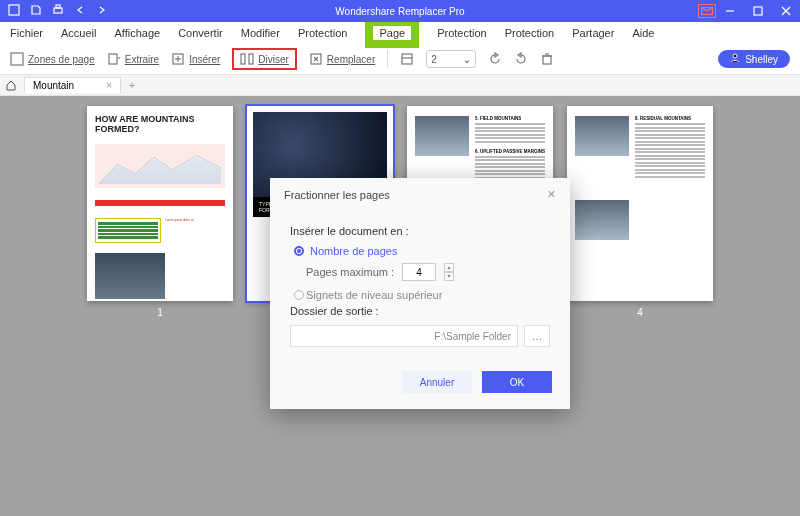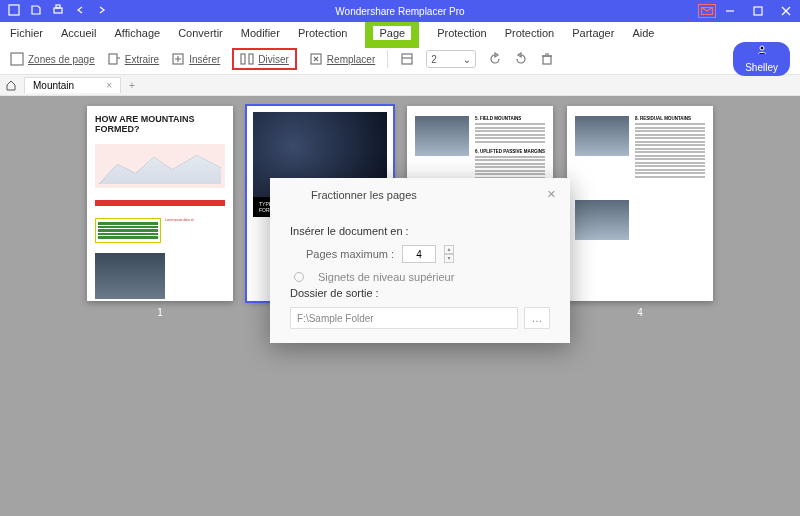--- a/index.html
+++ b/index.html
@@ -18,21 +18,21 @@
 .menubar .highlighted { border: 8px solid #84cc16; padding: 1px 6px; }
 
 .toolbar { height: 30px; display: flex; align-items: center; gap: 12px; padding: 0 10px; font-size: 10px; color: #555; position: relative; }
 .tool-btn { display: flex; align-items: center; gap: 4px; cursor: pointer; text-decoration: underline; }
 .tool-btn.highlighted { border: 2px solid #e03030; padding: 2px 6px; }
 .tool-ico { width: 14px; height: 14px; }
 .tool-ico svg { width: 14px; height: 14px; stroke: #777; fill: none; stroke-width: 1.2; }
 .divider { width: 1px; height: 18px; background: #ddd; }
 .page-select { width: 50px; height: 18px; border: 1px solid #ccc; border-radius: 3px; font-size: 10px; padding: 0 4px; display: flex; align-items: center; justify-content: space-between; }
 .toolbar-right { margin-left: auto; }
-.user-pill { background: #4c5cf0; color: #fff; border-radius: 12px; padding: 3px 12px; font-size: 10px; display: flex; align-items: center; gap: 5px; flex-direction: column; }
+.user-pill { background: #4c5cf0; color: #fff; border-radius: 12px; padding: 3px 12px; font-size: 10px; display: flex; align-items: center; gap: 5px; }
 
 .tabbar { height: 22px; display: flex; align-items: center; background: #f4f4f4; border-top: 1px solid #e5e5e5; border-bottom: 1px solid #e5e5e5; font-size: 10px; }
 .tabbar .home { width: 22px; display: flex; justify-content: center; }
 .tab { background: #fff; border: 1px solid #ddd; border-bottom: none; padding: 2px 8px; display: flex; align-items: center; gap: 32px; margin-left: 2px; }
 .tab .x { color: #999; cursor: pointer; }
 .add-tab { padding: 0 8px; color: #999; cursor: pointer; }
 
 .workspace { height: 420px; background: #a3a3a3; position: relative; padding-top: 10px; }
 
 .page-grid { display: flex; gap: 14px; justify-content: center; }
@@ -61,35 +61,35 @@
 .doc-col { padding: 10px 8px; display:flex; gap:6px; }
 .doc-text { flex:1; }
 .doc-text .h { font-size: 4.5px; font-weight: 700; margin-bottom:2px; }
 .doc-text .ln { height: 2px; background: #bbb; margin: 1.5px 0; }
 .doc-img { width: 54px; display: flex; flex-direction: column; gap: 4px; }
 .doc-img div { height: 40px; background: linear-gradient(#5a6a7a,#a8b8c8); }
 
 
 .dialog { position: absolute; left: 270px; top: 82px; width: 300px; background: #f9f9f9; box-shadow: 0 6px 24px rgba(0,0,0,0.35); font-size: 11px; color: #555; }
 .dialog-header { display: flex; justify-content: space-between; align-items: center; padding: 10px 14px; }
-.dialog-title { color: #444; margin-left: 27px; }
+.dialog-title { color: #444; }
 .dialog-close { cursor: pointer; color: #999; }
 .dialog-body { padding: 6px 20px 14px; }
 .sect { margin: 8px 0; color: #333; }
 .radio-row { display: flex; align-items: center; gap: 6px; margin: 6px 0 6px 4px; color: #4c5cf0; }
 .radio-row .dot { width: 10px; height: 10px; border: 2px solid #4c5cf0; border-radius: 50%; display: flex; align-items: center; justify-content: center; }
 .radio-row .dot::after { content: ""; width: 4px; height: 4px; background: #4c5cf0; border-radius: 50%; }
 .sub-row { margin-left: 16px; display: flex; align-items: center; gap: 8px; color: #666; }
 .num-input { width: 34px; height: 18px; border: 1px solid #ccc; text-align: center; font-size: 10px; }
 .spin { width: 10px; display:flex; flex-direction:column; }
 .spin div { height: 9px; border:1px solid #ccc; font-size:6px; text-align:center; line-height:7px; color:#888;}
-.radio-off { display: flex; align-items: center; gap: 14px; margin: 8px 0 4px 4px; color: #888; }
+.radio-off { display: flex; align-items: center; gap: 2px; margin: 8px 0 4px 4px; color: #888; }
 .radio-off .dot { width: 10px; height: 10px; border: 1px solid #bbb; border-radius: 50%; }
 .path-row { display: flex; gap: 6px; margin-top: 6px; }
-.path-input { flex: 1; height: 22px; border: 1px solid #e0e0e0; background: #fff; font-size: 10px; padding: 0 6px; display:flex; align-items:center; color:#888; }
+.path-input { flex: 1; height: 22px; border: 1px solid #e0e0e0; background: #fff; font-size: 10px; padding: 0 6px; display:flex; align-items:center; color:#888;justify-content:flex-end; }
 .browse { width: 26px; height: 22px; border: 1px solid #e0e0e0; background: #fff; display: flex; align-items: center; justify-content: center; cursor: pointer; color:#888;}
 .dialog-footer { display: flex; justify-content: flex-end; gap: 10px; padding: 10px 18px 16px; }
 .btn { width: 70px; height: 22px; display: flex; align-items: center; justify-content: center; font-size: 10px; cursor: pointer; }
 .btn-cancel { background: #eef1fa; color: #4c5cf0; }
 .btn-ok { background: #4c5cf0; color: #fff; }
 </style>
 </head>
 <body>
 
 <div class="titlebar">
@@ -334,34 +334,42 @@
 
   </div>
 
   <div class="dialog">
     <div class="dialog-header">
       <span class="dialog-title">Fractionner les pages</span>
       <span class="dialog-close">✕</span>
     </div>
     <div class="dialog-body">
       <div class="sect">Insérer le document en :</div>
+      <div class="radio-row">
+        <span class="dot"></span>
+        <span>Nombre de pages</span>
+      </div>
       <div class="sub-row">
         <span>Pages maximum :</span>
         <input class="num-input" value="4" style="">
         <div class="spin">
             <div>▴</div>
             <div>▾</div>
           </div>
       </div>
       <div class="radio-off">
         <span class="dot"></span>
         <span>Signets de niveau supérieur</span>
       </div>
       <div class="sect" style="margin-top:2px">Dossier de sortie :</div>
       <div class="path-row">
         <div class="path-input">
             <span>F:\Sample Folder</span>
           </div>
         <div class="browse">…</div>
       </div>
     </div>
+    <div class="dialog-footer">
+      <div class="btn btn-cancel">Annuler</div>
+      <div class="btn btn-ok">OK</div>
+    </div>
   </div>
 </div>
 
 </body></html>

